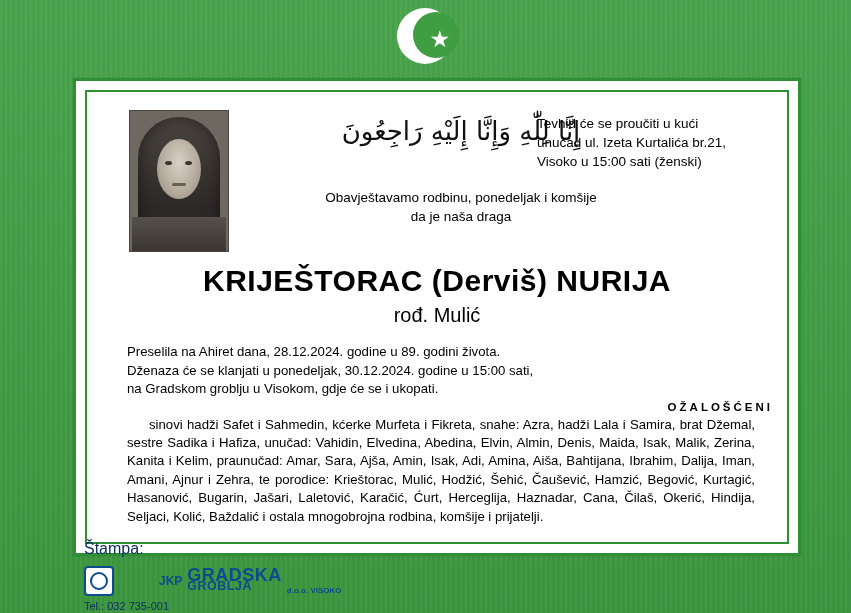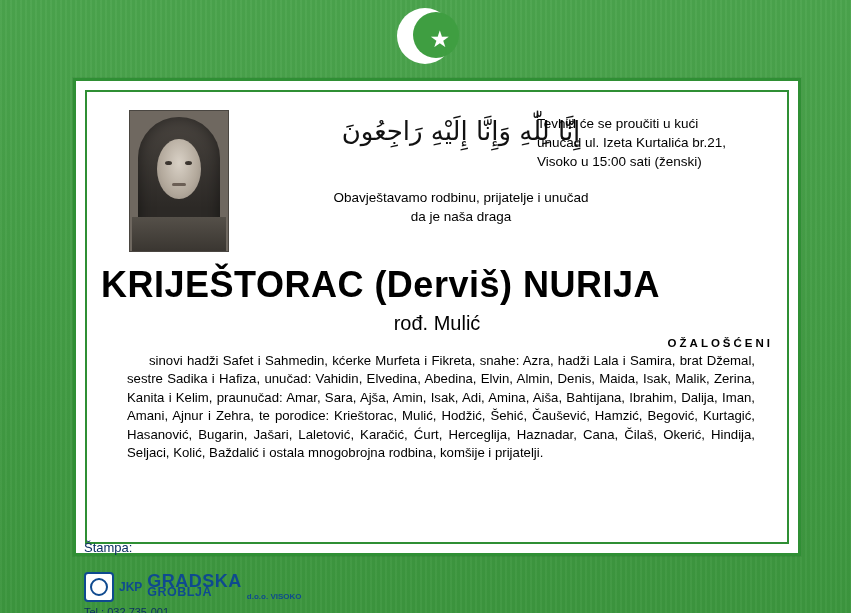--- a/index.html
+++ b/index.html
@@ -176,21 +176,22 @@
   .notice {
     position: absolute;
     left: 150px;
     top: 86px;
     width: 420px;
     text-align: center;
     font-size: 13.5px;
     line-height: 19px;
   }
   .name {
-    font-size: 36px;
+    text-align: center;
+    font-size: 30px;
     font-weight: bold;
     letter-spacing: 0.5px;
     margin-top: 2px;
     font-family: "Liberation Sans", sans-serif;
   }
   .maiden {
     text-align: center;
     font-size: 20px;
     font-weight: normal;
     margin-top: 6px;
@@ -230,23 +231,23 @@
   }
   .footer {
     position: absolute;
     left: 84px;
     top: 540px;
     width: 300px;
     color: #0a2f6b;
     font-size: 11px;
   }
   .footer .stampa {
-    font-size: 13px;
+    font-size: 16px;
     color: #0d2f63;
-    margin-bottom: 17px;
+    margin-bottom: 8px;
   }
   .logo-row {
     display: flex;
     align-items: center;
     gap: 5px;
   }
   .logo-mark {
     width: 26px;
     height: 26px;
     border: 2px solid #0f4a8f;
@@ -259,20 +260,21 @@
     position: absolute;
     left: 4px; top: 4px;
     width: 14px; height: 14px;
     border: 2px solid #0f4a8f;
     border-radius: 50%;
   }
   .logo-jkp {
     font-size: 12px;
     font-weight: bold;
     color: #0f4a8f;
+    margin-left: 40px;
   }
   .logo-text {
     line-height: 11px;
   }
   .logo-text .l1 {
     font-size: 18px;
     font-weight: bold;
     color: #0f4a8f;
     letter-spacing: 0.5px;
   }
@@ -326,28 +328,33 @@
 
           <div class="arabic">إِنَّا لِلّٰهِ وَإِنَّا إِلَيْهِ رَاجِعُونَ</div>
 
           <div class="tevhid">
             <div>Tevhid će se proučiti u kući</div>
             <div>unučad  ul. Izeta Kurtalića br.21,</div>
             <div>Visoko u 15:00 sati (ženski)</div>
           </div>
 
           <div class="notice">
-            <div>Obavještavamo rodbinu, prijatelje i unučad</div>
+            <div>Obavještavamo rodbinu, ponedeljak i komšije</div>
             <div>da je naša draga</div>
           </div>
         </div>
 
         <div class="name">KRIJEŠTORAC (Derviš) NURIJA</div>
         <div class="maiden">rođ. Mulić</div>
 
+        <div class="para-block">
+          <span class="ln">Preselila na Ahiret dana, 28.12.2024. godine u 89. godini života.</span>
+          <span class="ln">Dženaza će se klanjati u ponedeljak, 30.12.2024. godine u 15:00 sati,</span>
+          <span class="ln">na Gradskom groblju u Visokom, gdje će se i ukopati.</span>
+        </div>
 
         <div class="ozalosceni">OŽALOŠĆENI</div>
 
         <div class="family">sinovi hadži Safet i Sahmedin, kćerke Murfeta i Fikreta, snahe: Azra, hadži Lala i Samira, brat Džemal, sestre Sadika i Hafiza, unučad: Vahidin, Elvedina, Abedina, Elvin, Almin, Denis, Maida, Isak, Malik, Zerina, Kanita i Kelim, praunučad: Amar, Sara, Ajša, Amin, Isak, Adi, Amina, Aiša, Bahtijana, Ibrahim, Dalija, Iman, Amani, Ajnur i Zehra, te porodice: Krieštorac, Mulić, Hodžić, Šehić, Čaušević, Hamzić, Begović, Kurtagić, Hasanović, Bugarin, Jašari, Laletović, Karačić, Ćurt, Herceglija, Haznadar, Cana, Čilaš, Okerić, Hindija, Seljaci, Kolić, Baždalić i ostala mnogobrojna rodbina, komšije i prijatelji.</div>
 
       </div>
     </div>
   </div>
 
   <div class="footer">

